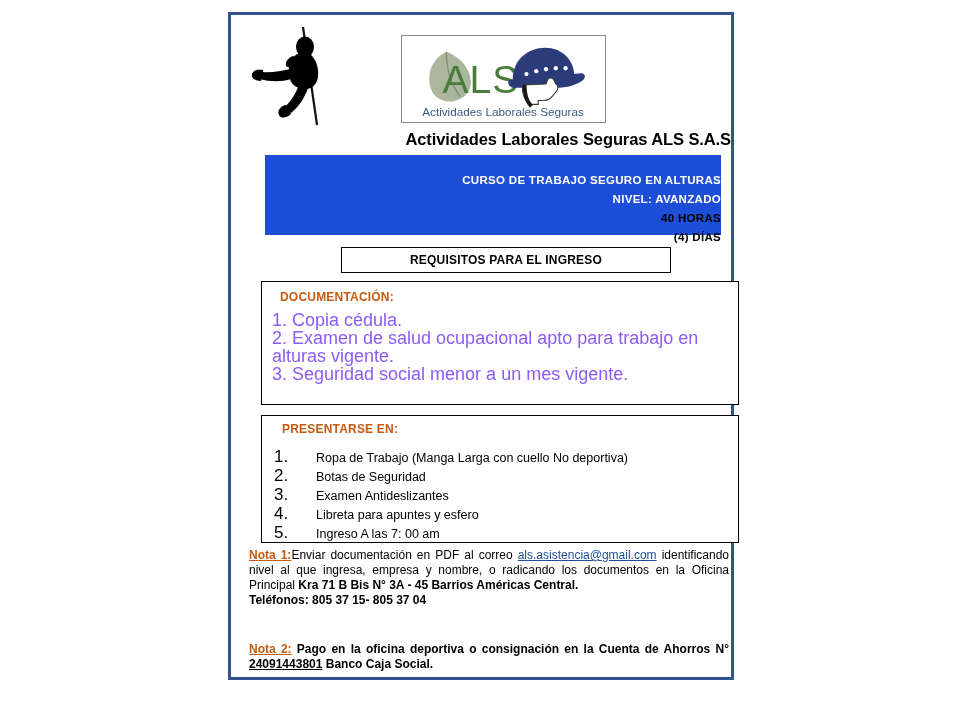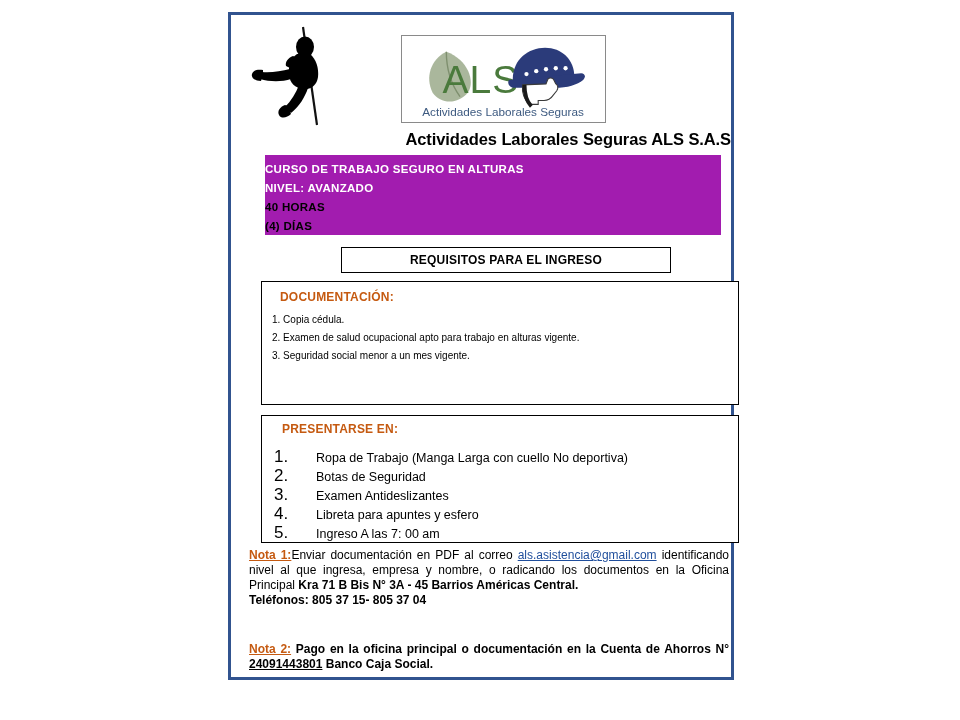--- a/index.html
+++ b/index.html
@@ -76,24 +76,24 @@
     letter-spacing: -0.1px;
   }
 
   
   #course-banner {
     position: absolute;
     left: 34px;
     top: 140px;
     width: 456px;
     height: 80px;
-    background: #a21caf;
-    box-sizing: border-box;
-    padding-top: 5px;
-    text-align: left;
+    background: #1d4ed8;
+    box-sizing: border-box;
+    padding-top: 16px;
+    text-align: right;
   }
   .banner-line {
     font-size: 11.5px;
     font-weight: bold;
     line-height: 19px;
     letter-spacing: 0.3px;
   }
   .banner-white { color: #ffffff; }
   .banner-black { color: #000000; }
 
@@ -132,22 +132,22 @@
   }
   .section-heading {
     font-size: 12px;
     font-weight: bold;
     color: #C55A11;
     letter-spacing: 0.2px;
     margin-bottom: 7px;
     padding-left: 8px;
   }
   .doc-item {
-    font-size: 10px;
-    color: #000000;
+    font-size: 18px;
+    color: #8b5cf6;
     line-height: 18px;
   }
 
   
   #present-box {
     position: absolute;
     left: 30px;
     top: 400px;
     width: 478px;
     height: 128px;
@@ -319,19 +319,19 @@
     </div>
 
     <div id="notes-area">
 
       <div class="note-block" id="note1-block">
         <span class="note-label">Nota 1:</span><span>Enviar documentación en PDF al correo </span><a class="email-link" href="#">als.asistencia@gmail.com</a><span> identificando nivel al que ingresa, empresa y nombre, o radicando los documentos en la Oficina Principal </span><span class="bold">Kra 71 B Bis N° 3A - 45 Barrios Américas Central.</span>
         <div class="bold">Teléfonos: 805 37 15- 805 37 04</div>
       </div>
 
       <div class="note-block" id="note2-block">
-        <span class="note-label">Nota 2:</span><span class="bold"> Pago en la oficina principal o documentación en la Cuenta de Ahorros N° </span><span class="bold-underline">24091443801</span><span class="bold"> Banco Caja Social.</span>
+        <span class="note-label">Nota 2:</span><span class="bold"> Pago en la oficina deportiva o consignación en la Cuenta de Ahorros N° </span><span class="bold-underline">24091443801</span><span class="bold"> Banco Caja Social.</span>
       </div>
 
     </div>
 
   </div>
 </div>
 
 </body></html>

